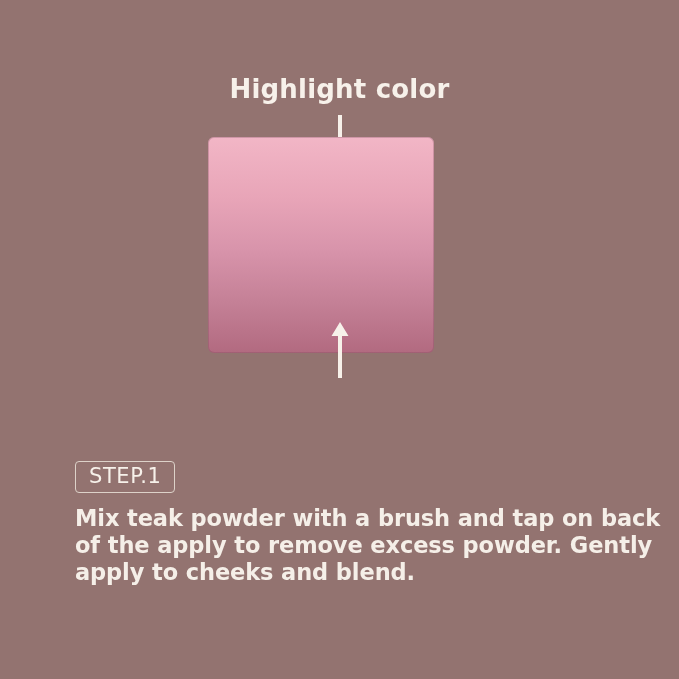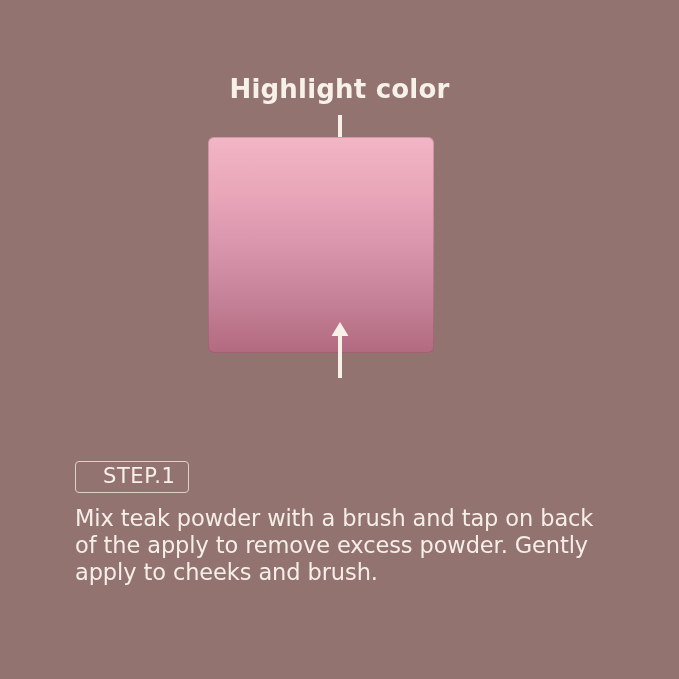--- a/index.html
+++ b/index.html
@@ -65,39 +65,40 @@
   .arrow-down { top: 115px; }
   .arrow-up   { top: 322px; }
 
   
 
   .step-badge {
     position: absolute;
     left: 75px;
     top: 461px;
     box-sizing: border-box;
-    padding: 4px 13px 5px 27px;
+    padding: 4px 13px 5px 13px;
     border: 1.5px solid #ddd2c9;
     border-radius: 4px;
     color: #f7f1ea;
     font-size: 21px;
     line-height: 1;
     letter-spacing: 0.6px;
     white-space: nowrap;
   }
 
   .body-text {
     position: absolute;
     left: 75px;
     top: 505px;
     width: 545px;
     color: #f5efe8;
     font-size: 22.5px;
     line-height: 27px;
     letter-spacing: -0.1px;
+    font-weight: bold;
   }
   .body-text .line { display: block; white-space: nowrap; }
 </style>
 </head>
 <body>
 
 <div class="canvas">
 
   <div class="label label-highlight">Highlight color</div>
 
@@ -114,16 +115,16 @@
       <path d="M15 0 L23.5 14 H17.0 V56 H13.0 V14 H6.5 Z" fill="#f7f1ea"></path>
     </svg>
   </div>
 
 
   <div class="step-badge">STEP.1</div>
 
   <div class="body-text">
     <span class="line">Mix teak powder with a brush and tap on back</span>
     <span class="line">of the apply to remove excess powder. Gently</span>
-    <span class="line">apply to cheeks and brush.</span>
+    <span class="line">apply to cheeks and blend.</span>
   </div>
 
 </div>
 
 </body></html>

